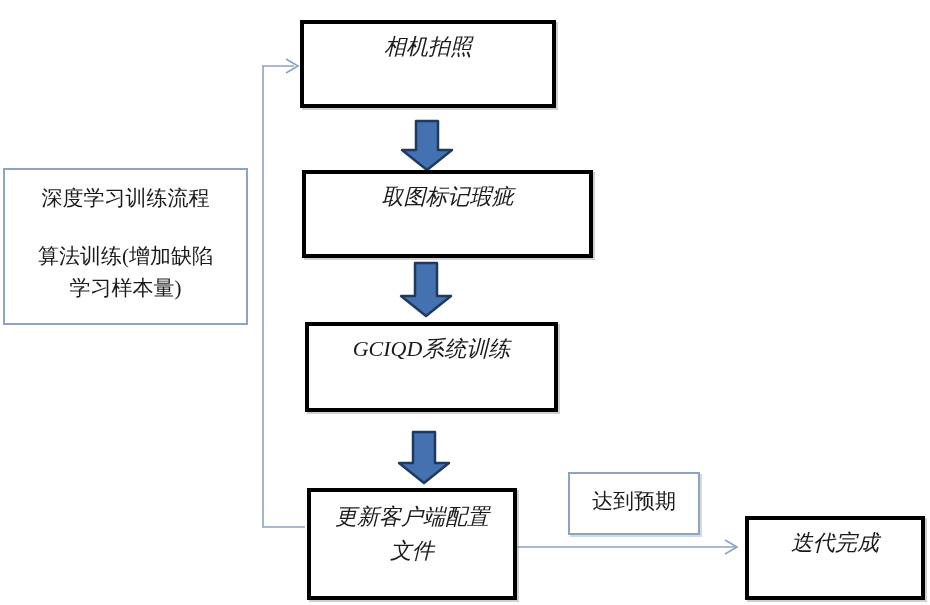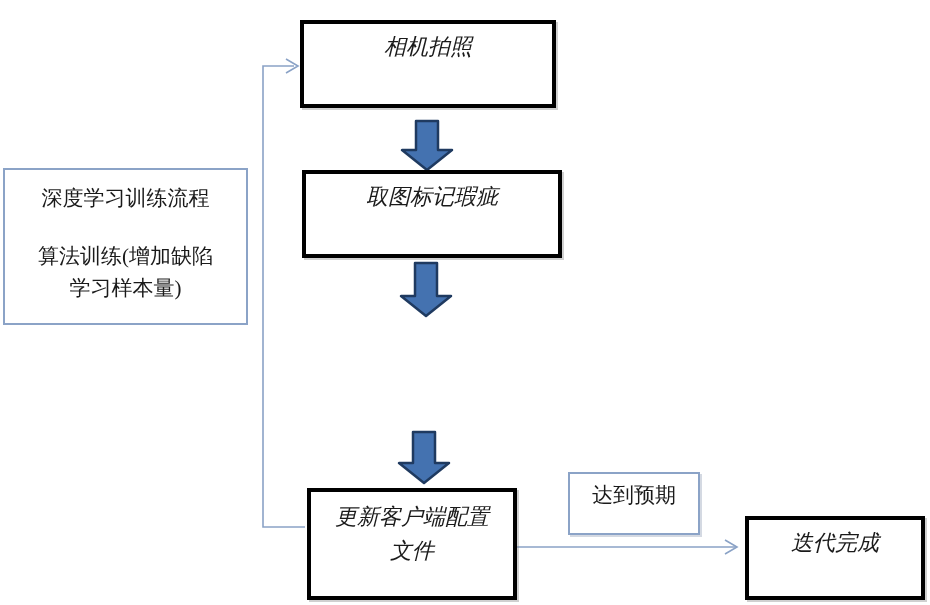--- a/index.html
+++ b/index.html
@@ -39,25 +39,25 @@
   }
   .node--label{
     border:2px solid var(--note-border);
     box-shadow:2px 2px 0 rgba(160,170,190,0.45);
     font-size:21px;
   }
   .pad-top{padding-top:8px;}
   .two-line{line-height:34px;padding-top:8px;}
   .spacer-line{height:26px;}
   #box-camera   {left:300px;top:20px; width:256px;height:88px;}
-  #box-mark     {left:302px;top:170px;width:260px;height:88px;}
+  #box-mark     {left:302px;top:170px;width:291px;height:88px;}
   #box-train    {left:305px;top:322px;width:253px;height:90px;}
   #box-update   {left:307px;top:488px;width:210px;height:112px;}
   #box-note     {left:3px;  top:168px;width:245px;height:157px;padding-top:12px;}
-  #box-expect   {left:568px;top:472px;width:132px;height:63px;padding-top:7px;}
+  #box-expect   {left:568px;top:472px;width:132px;height:63px;padding-top:13px;}
   #box-done     {left:745px;top:516px;width:180px;height:84px;}
   svg.overlay{
     position:absolute;left:0;top:0;width:930px;height:605px;
     pointer-events:none;
   }
   .block-arrow{
     fill:var(--block-arrow-fill);
     stroke:var(--block-arrow-stroke);
     stroke-width:2.5;
     stroke-linejoin:round;
@@ -87,20 +87,23 @@
   </svg>
 
   <div class="node node--process pad-top" id="box-camera">
     <span>相机拍照</span>
   </div>
 
   <div class="node node--process pad-top" id="box-mark">
     <span>取图标记瑕疵</span>
   </div>
 
+  <div class="node node--process pad-top" id="box-train">
+    <span>GCIQD系统训练</span>
+  </div>
 
   <div class="node node--process two-line" id="box-update">
     <div>更新客户端配置</div>
     <div>文件</div>
   </div>
 
   <div class="node node--note" id="box-note">
     <div>深度学习训练流程</div>
     <div class="spacer-line"></div>
     <div>算法训练(增加缺陷</div>

